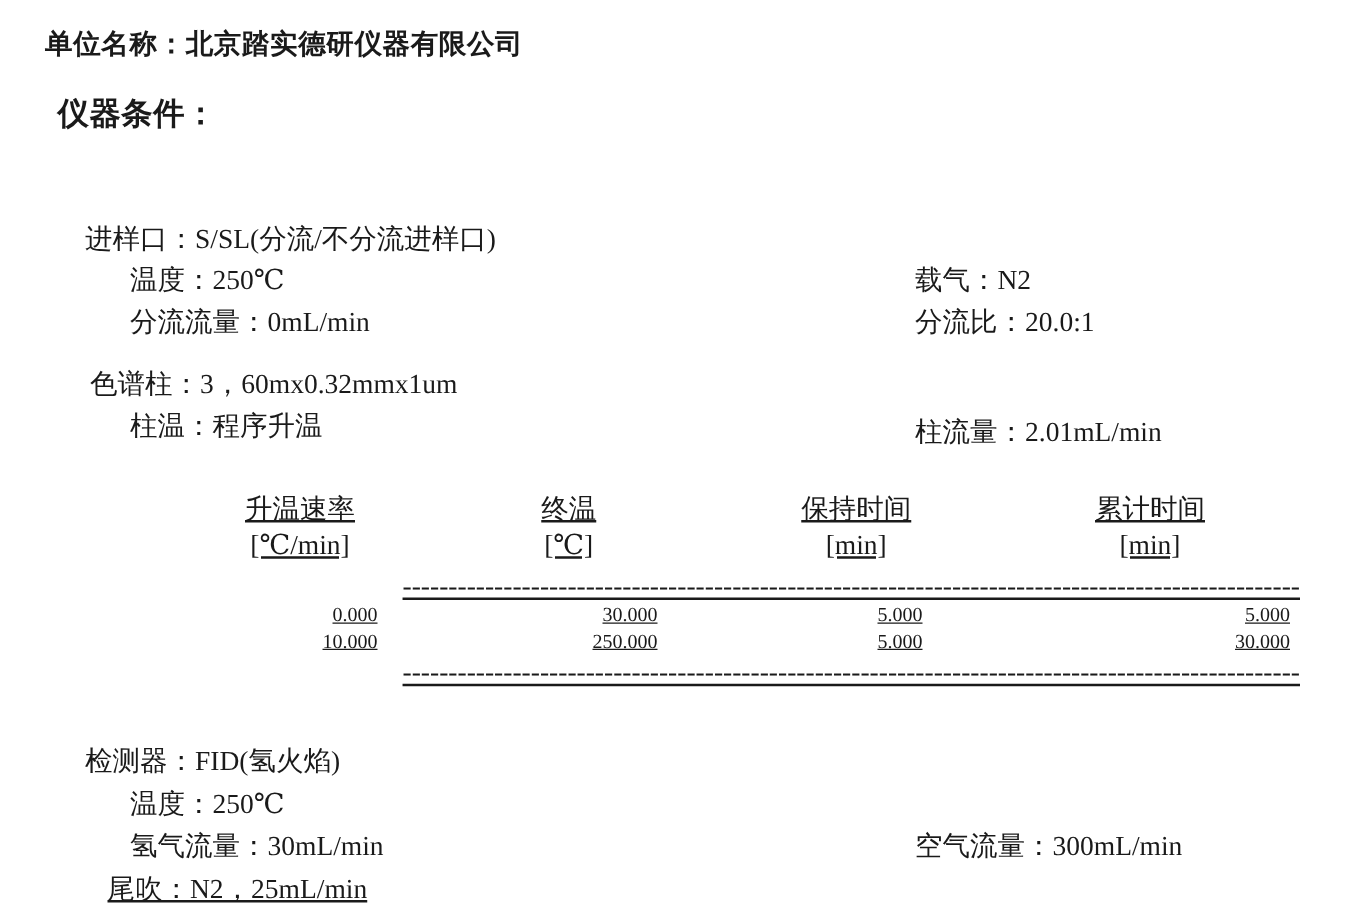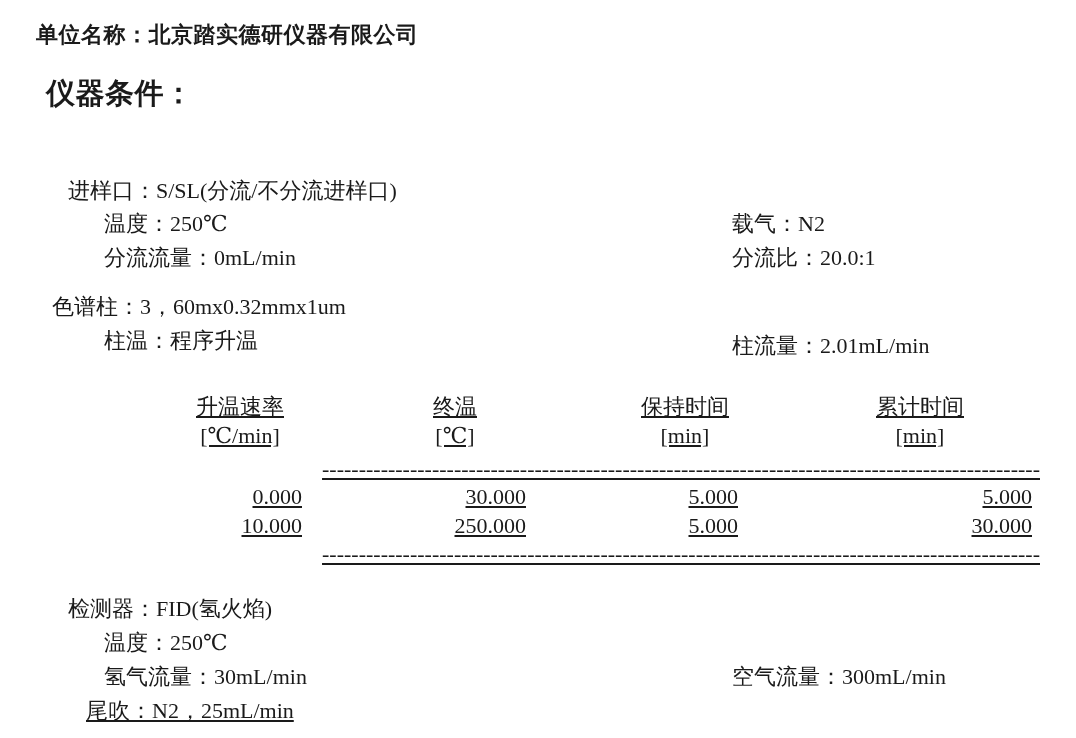--- a/index.html
+++ b/index.html
@@ -27,39 +27,39 @@
     top: 20px;
     font-size: 22px;
     font-weight: bold;
     letter-spacing: 0.5px;
     white-space: nowrap;
   }
   .section-title {
     position: absolute;
     left: 46px;
     top: 74px;
-    font-size: 29px;
+    font-size: 25px;
     font-weight: bold;
     letter-spacing: 0.5px;
     white-space: nowrap;
   }
   .block {
     position: absolute;
     font-size: 22px;
     white-space: nowrap;
   }
   
   .inlet-head { left: 68px; top: 176px; }
   .inlet-temp { left: 104px; top: 209px; }
   .inlet-carrier { left: 732px; top: 209px; }
   .inlet-splitflow { left: 104px; top: 243px; }
   .inlet-splitratio { left: 732px; top: 243px; }
 
   
-  .col-head { left: 52px; top: 292px; }
+  .col-head { left: 72px; top: 292px; }
   .col-temp { left: 104px; top: 326px; }
   .col-flow { left: 732px; top: 331px; }
   .col-prog { left: 104px; top: 360px; }
 
   
   .prog-table {
     position: absolute;
     left: 140px;
     top: 392px;
     width: 900px;
@@ -96,21 +96,21 @@
     letter-spacing: 0px;
     color: #1a1a1a;
     overflow: hidden;
     white-space: nowrap;
     display: block;
     width: 900px;
     height: 26px;
     line-height: 26px;
   }
   .data-row td {
-    font-size: 22px;
+    font-size: 16px;
     line-height: 1.33;
   }
   .rule-top td { padding-top: 2px; }
 
   
   .det-head { left: 68px; top: 594px; }
   .det-temp { left: 104px; top: 628px; }
   .det-h2 { left: 104px; top: 662px; }
   .det-air { left: 732px; top: 662px; }
   .det-makeup { left: 86px; top: 696px; text-decoration: underline; }

